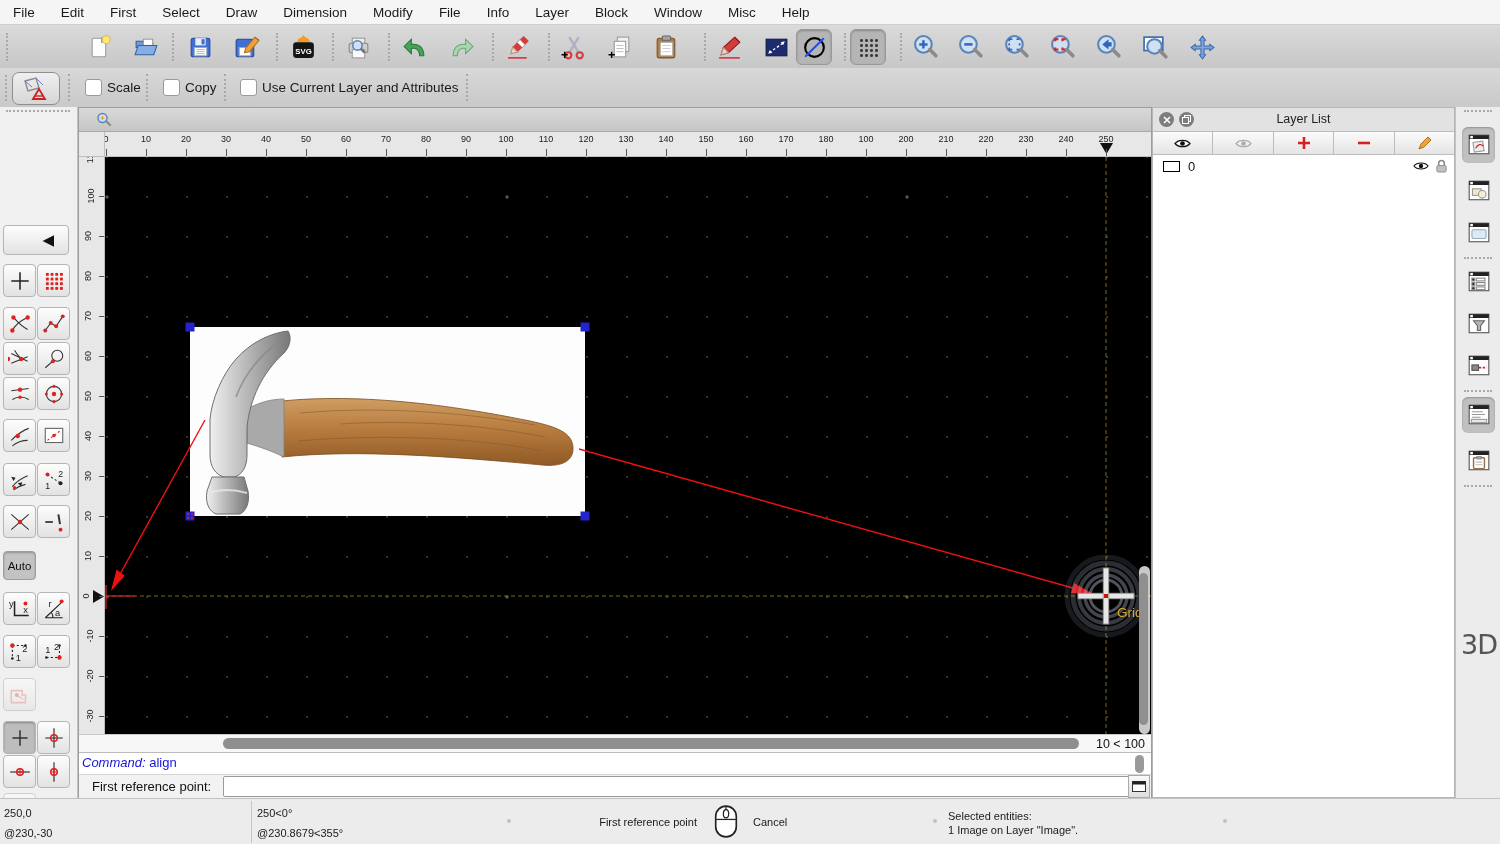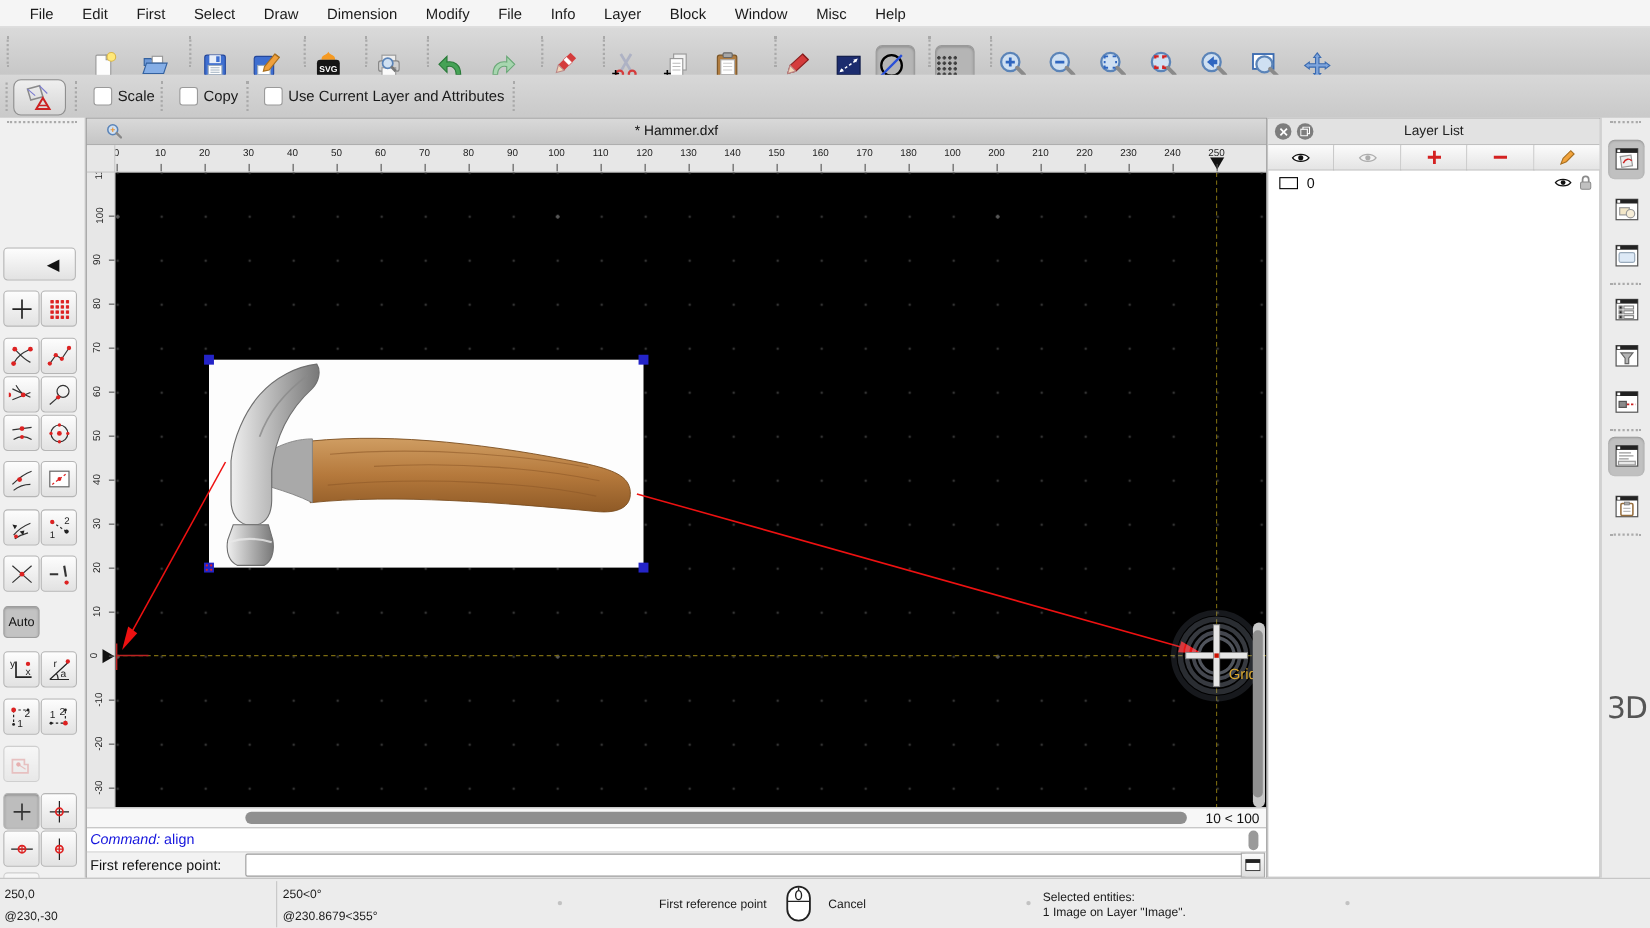--- a/index.html
+++ b/index.html
@@ -1,28 +1,28 @@
 <!DOCTYPE html>
 <html><head>
 <meta charset="utf-8">
 <style>
   html,body{margin:0;padding:0;background:#444;}
   #app{position:relative;width:1500px;height:844px;background:#ececec;overflow:hidden;
        font-family:"Liberation Sans","DejaVu Sans",sans-serif;color:#111;-webkit-font-smoothing:antialiased;}
   .abs{position:absolute;}
   
   #menubar{position:absolute;left:0;top:0;width:1500px;height:25px;background:#f5f5f5;
-           border-bottom:1px solid #cfcfcf;display:flex;align-items:center;padding-left:14px;box-sizing:border-box;}
+           border-bottom:1px solid #cfcfcf;display:flex;align-items:center;box-sizing:border-box;}
   .menu-item{font-size:13.5px;color:#1a1a1a;padding:0 13px;cursor:default;}
   
   #toolbar-main{position:absolute;left:0;top:25px;width:1500px;height:43px;
                 background:linear-gradient(#dadada,#c7c7c7);border-bottom:1px solid #b8b8b8;}
   #toolbar-opts{position:absolute;left:0;top:68px;width:1500px;height:39px;
                 background:linear-gradient(#d8d8d8,#c9c9c9);border-bottom:1px solid #b0b0b0;}
-  .tbtn{position:absolute;top:16px;width:36px;height:36px;display:flex;align-items:center;border-radius:6px;}
+  .tbtn{position:absolute;top:4px;width:36px;height:36px;display:flex;align-items:center;justify-content:center;border-radius:6px;}
   .tbtn.pressed{background:#b5b5b5;box-shadow:inset 0 1px 2px rgba(0,0,0,.25);border:1px solid #999;box-sizing:border-box;}
   .tsep{position:absolute;top:8px;width:0;height:28px;border-left:2px dotted #a9a9a9;}
   .handle-dots{position:absolute;border-left:2px dotted #aaa;}
   .ti{width:27px;height:27px;display:block;}
   .grid-glyph{width:19px;height:19px;background-image:radial-gradient(circle,#3c3c3c 1.3px,transparent 1.6px);background-size:5px 5px;}
   .reddot-glyph{width:18px;height:18px;background-image:radial-gradient(circle,#d22 1.6px,transparent 1.9px);background-size:4.7px 4.7px;}
   
   .alignbtn{position:absolute;left:12px;top:4px;width:46px;height:31px;border:1px solid #8f8f8f;border-radius:7px;
             background:linear-gradient(#efefef,#d6d6d6);display:flex;align-items:center;justify-content:center;}
   .chk{position:absolute;top:11px;width:15px;height:15px;background:#fff;border:1px solid #9a9a9a;border-radius:3px;}
@@ -59,21 +59,21 @@
   .vsb-thumb{position:absolute;right:2px;top:416px;width:9px;height:152px;background:#8f8f8f;border-radius:5px;}
   #hscrollrow{position:absolute;left:0;top:626px;width:1072px;height:18px;background:#f7f7f7;border-top:1px solid #c9c9c9;box-sizing:border-box;}
   .hsb-thumb{position:absolute;left:144px;top:3px;width:856px;height:11px;background:#8f8f8f;border-radius:6px;}
   .gridstatus{position:absolute;right:6px;top:2px;font-size:12.5px;color:#111;}
   
   #cmdw{position:absolute;left:0;top:644px;width:1072px;height:45px;background:#fff;border-top:1px solid #bbb;box-sizing:border-box;}
   .cmdline{position:absolute;left:3px;top:2px;font-size:13px;color:#1414dd;}
   .cmdline .pfx{font-style:italic;}
   .cmd-sb{position:absolute;left:1056px;top:2px;width:9px;height:18px;background:#9a9a9a;border-radius:5px;}
   .promptrow{position:absolute;left:0;top:21px;width:1072px;height:24px;background:#f2f2f2;border-top:1px solid #d5d5d5;box-sizing:border-box;}
-  .promptlabel{position:absolute;left:3px;top:4px;font-size:13px;color:#111;}
+  .promptlabel{position:absolute;left:13px;top:4px;font-size:13px;color:#111;}
   .cmdinput{position:absolute;left:144px;top:1px;width:900px;height:19px;border:1px solid #9a9a9a;border-radius:2px;background:#fff;
             font-size:12px;font-family:"Liberation Sans",sans-serif;padding:0 4px;outline:none;}
   .kbbtn{position:absolute;left:1049px;top:0;width:22px;height:23px;background:linear-gradient(#fafafa,#ddd);border:1px solid #aaa;
          box-sizing:border-box;display:flex;align-items:center;justify-content:center;}
   
   #layerpanel{position:absolute;left:1152px;top:107px;width:303px;height:691px;background:#fff;border:1px solid #b5b5b5;box-sizing:border-box;}
   .lp-header{position:absolute;left:0;top:0;width:301px;height:24px;background:#e2e2e2;border-bottom:1px solid #bdbdbd;box-sizing:border-box;}
   .lp-title{position:absolute;left:0;width:100%;top:4px;text-align:center;font-size:12.5px;color:#222;}
   .winbtn{position:absolute;top:4px;width:15px;height:15px;border-radius:50%;background:#7d7d7d;display:flex;align-items:center;justify-content:center;}
   .lp-toolbar{position:absolute;left:0;top:24px;width:301px;height:23px;display:flex;}
@@ -515,21 +515,20 @@
 
   </div>
 
   <div id="docwin">
     <div id="doctitle">
       <svg style="position:absolute;left:17px;top:4px" width="15" height="15" viewBox="0 0 15 15">
           <circle cx="6.5" cy="6" r="4.5" fill="#cfe0f2" stroke="#5b84b8" stroke-width="1.4"></circle>
           <path d="M10,9 l4,4" stroke="#888" stroke-width="2.2" stroke-linecap="round"></path>
           <path d="M4.5,6 h4 M6.5,4 v4" stroke="#e8953a" stroke-width="1"></path>
         </svg>
-      <span class="ttext">* Hammer.dxf</span>
     </div>
     <div id="rcorner"></div>
     <div id="hruler">
       <svg style="position:absolute;left:995px;top:11px" width="14" height="12">
           <path d="M0,0 h13 l-6.5,11 z" fill="#111"></path>
         </svg>
     <div class="htick" style="left: 1px;">
           <span class="hlabel">0</span>
           <i class="htm"></i>
         </div>

